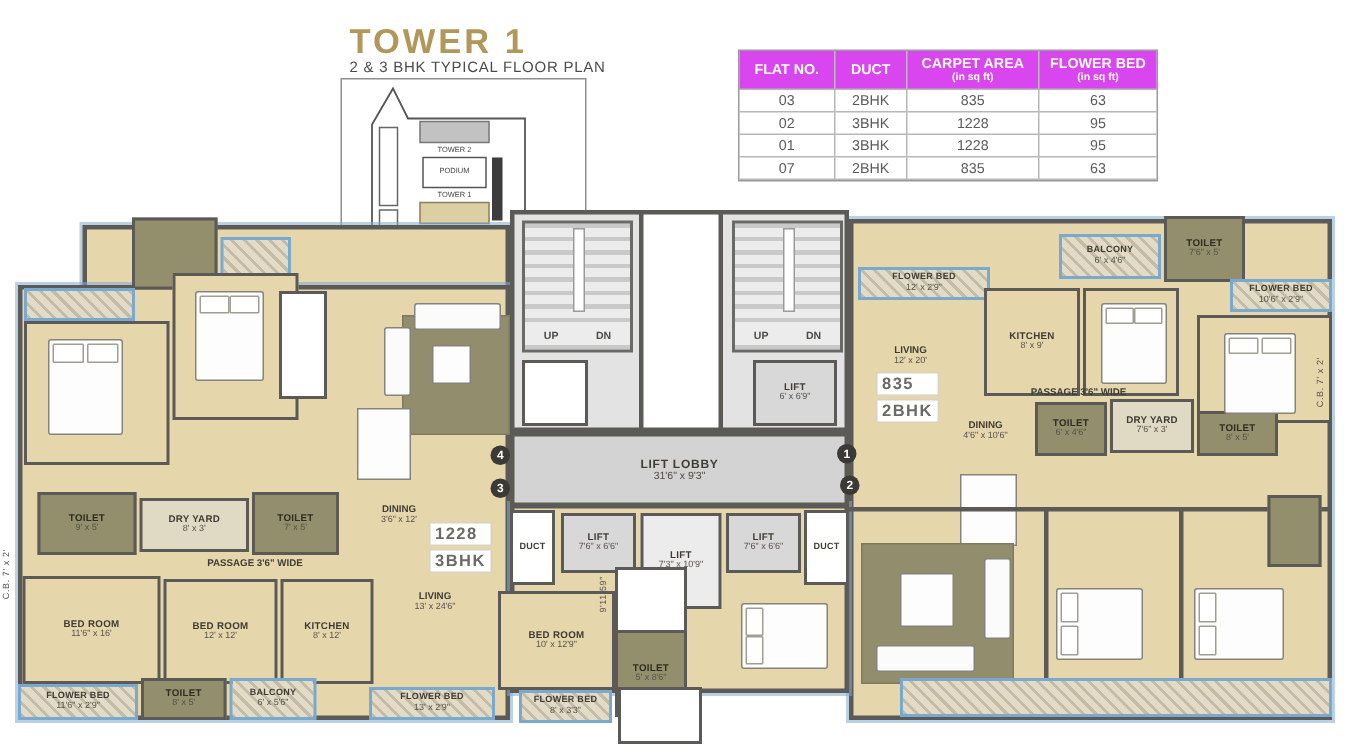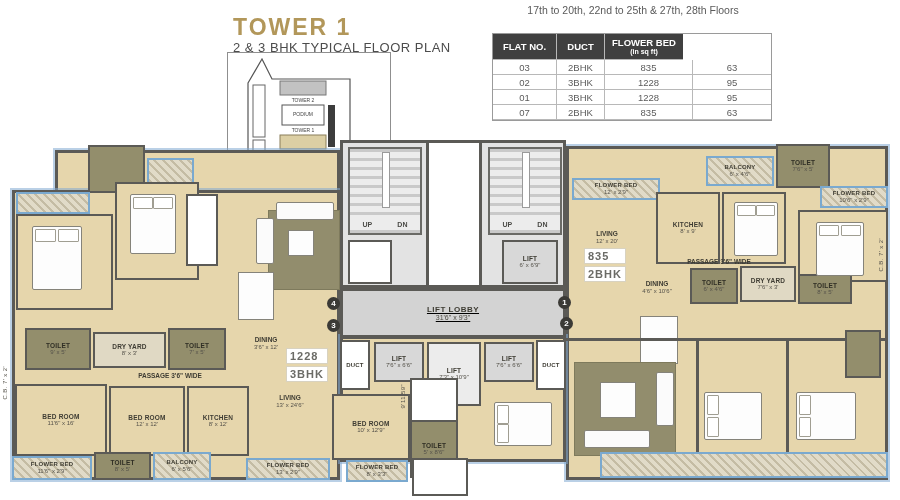--- a/index.html
+++ b/index.html
@@ -1,30 +1,30 @@
 <!DOCTYPE html>
 <html><head>
 <meta charset="utf-8">
 <style>
   html,body{margin:0;padding:0;background:#fff;}
   #stage{position:relative;width:900px;height:500px;background:#ffffff;overflow:hidden;
          font-family:"Liberation Sans",sans-serif;}
   
   .tower-title{position:absolute;left:233px;top:14px;font-size:23px;font-weight:bold;
                letter-spacing:2px;color:#b2975a;}
-  .plan-subtitle{position:absolute;left:233px;top:40px;font-size:13px;color:#4c4c4c;letter-spacing:.5px;}
+  .plan-subtitle{position:absolute;left:233px;top:40px;font-size:10px;color:#4c4c4c;letter-spacing:.5px;}
   .floors-note{position:absolute;left:492px;top:4px;width:282px;text-align:center;
                font-size:10.5px;color:#5a5a5a;line-height:1.25;}
   
   .flat-table{position:absolute;left:492px;top:33px;width:278px;border:1px solid #9a9a9a;background:#fff;}
   .trow{display:flex;}
   .tcell{box-sizing:border-box;border-right:1px solid #b8b8b8;border-bottom:1px solid #b8b8b8;
          display:flex;flex-direction:column;align-items:center;justify-content:center;}
   .tcell:last-child{border-right:none;}
-  .thead .tcell{background:#404040;color:#fff;font-weight:bold;font-size:9.5px;height:26px;line-height:1.05;}
+  .thead .tcell{background:#d946ef;color:#fff;font-weight:bold;font-size:9.5px;height:26px;line-height:1.05;}
   .thead .sub{font-size:7px;font-weight:bold;}
   .tbody .tcell{height:15px;font-size:9.5px;color:#5b5b5b;}
   .c1{width:64px;}.c2{width:48px;}.c3{width:88px;}.c4{width:78px;}
   
   .keyplan{position:absolute;left:227px;top:52px;width:162px;height:104px;border:1px solid #8f8f8f;background:#fff;}
   .kp-shape{position:absolute;left:0;top:0;}
   .kp-txt{position:absolute;font-size:5px;color:#444;text-align:center;width:44px;}
   .kp-road{position:absolute;left:227px;top:158px;width:162px;text-align:center;font-size:5.5px;color:#555;}
   
   .wing{position:absolute;background:#e6d6ac;border:3px solid #5b5a56;box-sizing:border-box;
@@ -46,21 +46,21 @@
          font-size:6px;color:#55524a;letter-spacing:.4px;}
   .wl{position:absolute;background:#5b5a56;}
   
   .corebg{position:absolute;background:#e3e3e3;border:3px solid #5b5a56;box-sizing:border-box;}
   .stairs{position:absolute;box-sizing:border-box;border:2px solid #6a6a66;
           background:repeating-linear-gradient(180deg,#c9c9c9 0 3px,#ececec 3px 9px);}
   .stairs .rail{position:absolute;left:45%;top:4%;width:9%;height:64%;background:#fff;border:1px solid #9a9a9a;}
   .stairs .updn{position:absolute;bottom:3px;left:0;right:0;display:flex;justify-content:space-around;
                 font-size:7px;font-weight:bold;color:#4a4a46;background:#ececec;padding:2px 0;}
   .lobby{position:absolute;background:#d3d3d3;border:3px solid #5b5a56;box-sizing:border-box;
-         display:flex;flex-direction:column;align-items:center;justify-content:center;text-decoration:underline;}
+         display:flex;flex-direction:column;align-items:center;justify-content:center;}
   .lobby .nm{font-size:8px;font-weight:bold;color:#3e3c33;letter-spacing:.5px;}
   .lobby .dm{font-size:7px;color:#4c4a42;}
   .fnum{position:absolute;width:13px;height:13px;border-radius:50%;background:#3b3a36;color:#fff;
         font-size:8px;font-weight:bold;display:flex;align-items:center;justify-content:center;}
   .unit-tag{position:absolute;display:flex;flex-direction:column;gap:2px;}
   .unit-tag span{background:#fff;border:1px solid #d8d2c0;color:#6b6b66;font-size:11px;font-weight:bold;
                  letter-spacing:1px;padding:0 3px;line-height:14px;}
   
   .bed{position:absolute;background:#fdfdfd;border:1px solid #85837a;border-radius:2px;}
   .bed .pl,.bed .pr{position:absolute;background:#fff;border:1px solid #a09e92;border-radius:1px;}
@@ -73,30 +73,33 @@
   .tbl{position:absolute;background:#fdfdfd;border:1px solid #85837a;}
 </style>
 </head>
 <body>
 
 <div id="stage">
 
   <div class="tower-title">TOWER 1</div>
   <div class="plan-subtitle">2 &amp; 3 BHK TYPICAL FLOOR PLAN</div>
   <div class="floors-note">
-    <div>17th to 20th, 22nd to 25th &amp; 27th, 28th Floors</div>
   </div>
 
   <div class="flat-table">
     <div class="trow thead">
       <div class="tcell c1">
           <span>FLAT NO.</span>
         </div>
       <div class="tcell c2">
           <span>DUCT</span>
+        </div>
+      <div class="tcell c3">
+          <span>CARPET AREA</span>
+          <span class="sub">(in sq ft)</span>
         </div>
       <div class="tcell c4">
           <span>FLOWER BED</span>
           <span class="sub">(in sq ft)</span>
         </div>
     </div>
     <div class="tbody">
       <div class="trow">
         <div class="tcell c1">03</div>
         <div class="tcell c2">2BHK</div>

